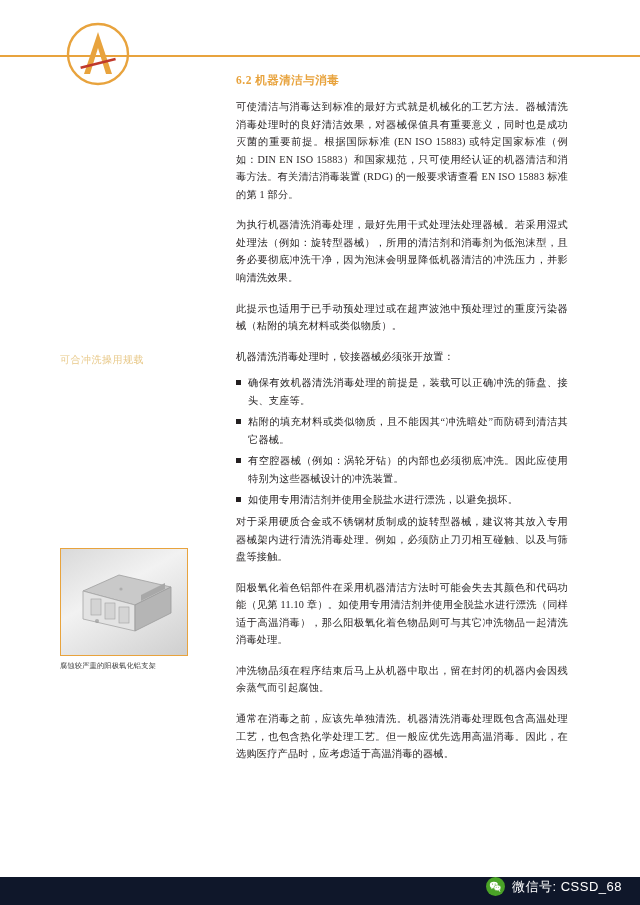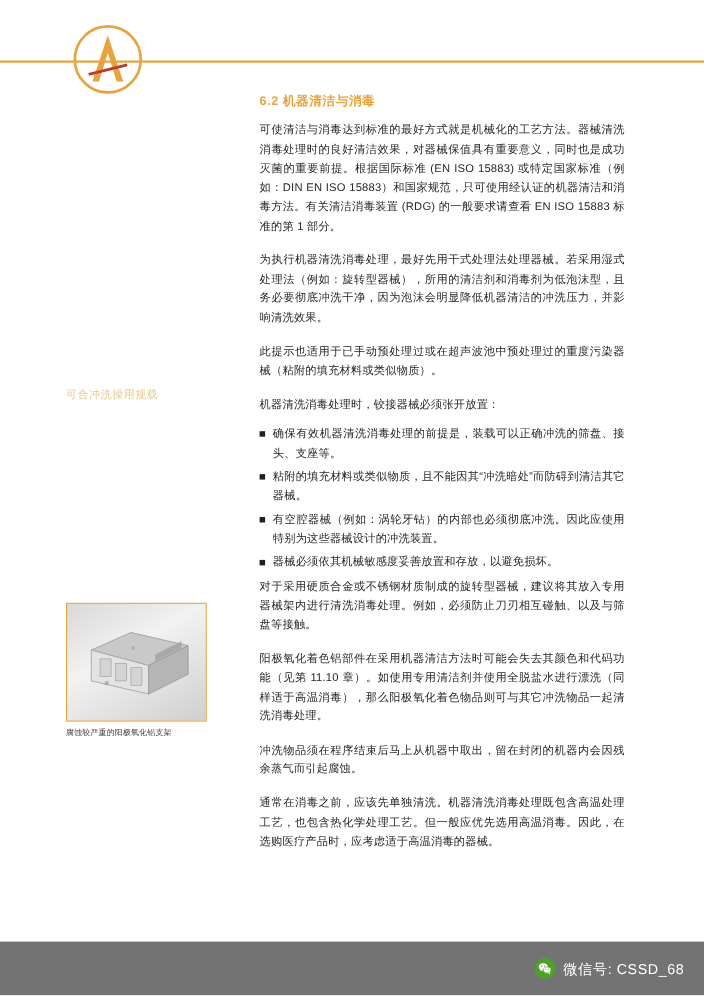--- a/index.html
+++ b/index.html
@@ -25,22 +25,23 @@
   .logo-wrap {
     position: absolute;
     left: 66px; top: 22px;
     width: 64px; height: 64px;
   }
   .logo-wrap svg { display: block; }
 
   
   .content {
     position: absolute;
-    left: 236px; top: 84px;
+    left: 236px; top: 72px;
     width: 332px;
+    font-family: Liberation Serif, serif;
   }
   .sec-title {
     color: #E8A33D;
     font-size: 11.5px;
     font-weight: bold;
     letter-spacing: .5px;
     margin-bottom: 10px;
     line-height: 1.4;
   }
   .para {
@@ -125,24 +126,24 @@
     left: 205px; top: 885px;
     font-size: 7px;
     color: #8d8d8d;
     letter-spacing: .2px;
   }
 
   
   .bottom-bar {
     position: absolute;
     left: 0; bottom: 0;
-    width: 640px; height: 49px;
-    background: #737373;
+    width: 640px; height: 28px;
+    background: #0f172a;
     display: flex;
-    align-items: center;
+    align-items: flex-start;
     justify-content: flex-end;
     padding-right: 18px;
   }
   .wechat-badge {
     display: flex;
     align-items: center;
     gap: 7px;
   }
   .wechat-icon {
     width: 19px; height: 19px;
@@ -203,21 +204,21 @@
 
     <p class="para">可使清洁与消毒达到标准的最好方式就是机械化的工艺方法。器械清洗消毒处理时的良好清洁效果，对器械保值具有重要意义，同时也是成功灭菌的重要前提。根据国际标准 (EN ISO 15883) 或特定国家标准（例如：DIN EN ISO 15883）和国家规范，只可使用经认证的机器清洁和消毒方法。有关清洁消毒装置 (RDG) 的一般要求请查看 EN ISO 15883 标准的第 1 部分。</p>
     <p class="para">为执行机器清洗消毒处理，最好先用干式处理法处理器械。若采用湿式处理法（例如：旋转型器械），所用的清洁剂和消毒剂为低泡沫型，且务必要彻底冲洗干净，因为泡沫会明显降低机器清洁的冲洗压力，并影响清洗效果。</p>
     <p class="para">此提示也适用于已手动预处理过或在超声波池中预处理过的重度污染器械（粘附的填充材料或类似物质）。</p>
     <p class="para tight">机器清洗消毒处理时，铰接器械必须张开放置：</p>
 
     <ul class="bullets">
       <li>确保有效机器清洗消毒处理的前提是，装载可以正确冲洗的筛盘、接头、支座等。</li>
       <li>粘附的填充材料或类似物质，且不能因其“冲洗暗处”而防碍到清洁其它器械。</li>
       <li>有空腔器械（例如：涡轮牙钻）的内部也必须彻底冲洗。因此应使用特别为这些器械设计的冲洗装置。</li>
-      <li>器械必须依其机械敏感度妥善放置和存放，以避免损坏。</li>
+      <li>如使用专用清洁剂并使用全脱盐水进行漂洗，以避免损坏。</li>
     </ul>
 
     <p class="para">对于采用硬质合金或不锈钢材质制成的旋转型器械，建议将其放入专用器械架内进行清洗消毒处理。例如，必须防止刀刃相互碰触、以及与筛盘等接触。</p>
     <p class="para">阳极氧化着色铝部件在采用机器清洁方法时可能会失去其颜色和代码功能（见第 11.10 章）。如使用专用清洁剂并使用全脱盐水进行漂洗（同样适于高温消毒），那么阳极氧化着色物品则可与其它冲洗物品一起清洗消毒处理。</p>
     <p class="para">冲洗物品须在程序结束后马上从机器中取出，留在封闭的机器内会因残余蒸气而引起腐蚀。</p>
     <p class="para">通常在消毒之前，应该先单独清洗。机器清洗消毒处理既包含高温处理工艺，也包含热化学处理工艺。但一般应优先选用高温消毒。因此，在选购医疗产品时，应考虑适于高温消毒的器械。</p>
   </div>
 
   <div class="page-num">22</div>
   <div class="footer-text">牙科医疗机构器械清洗消毒正确处理，2011 年第 4 版。www.a-k-i.org</div>

